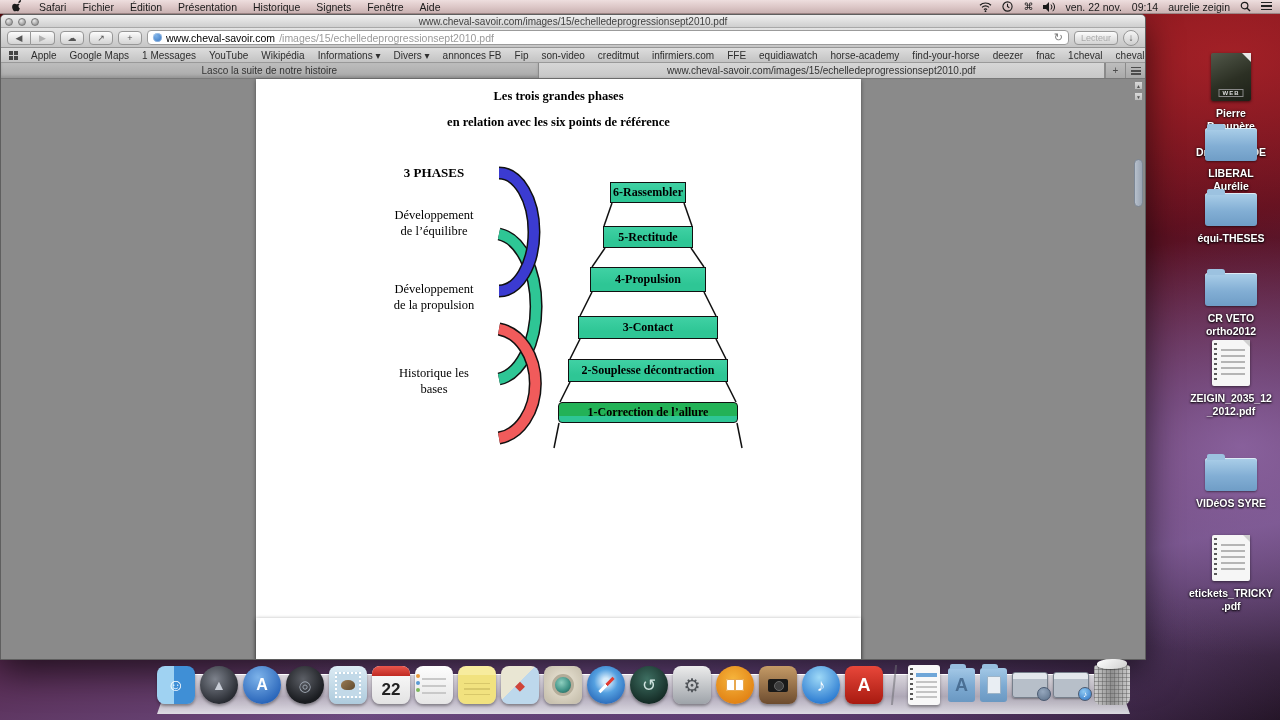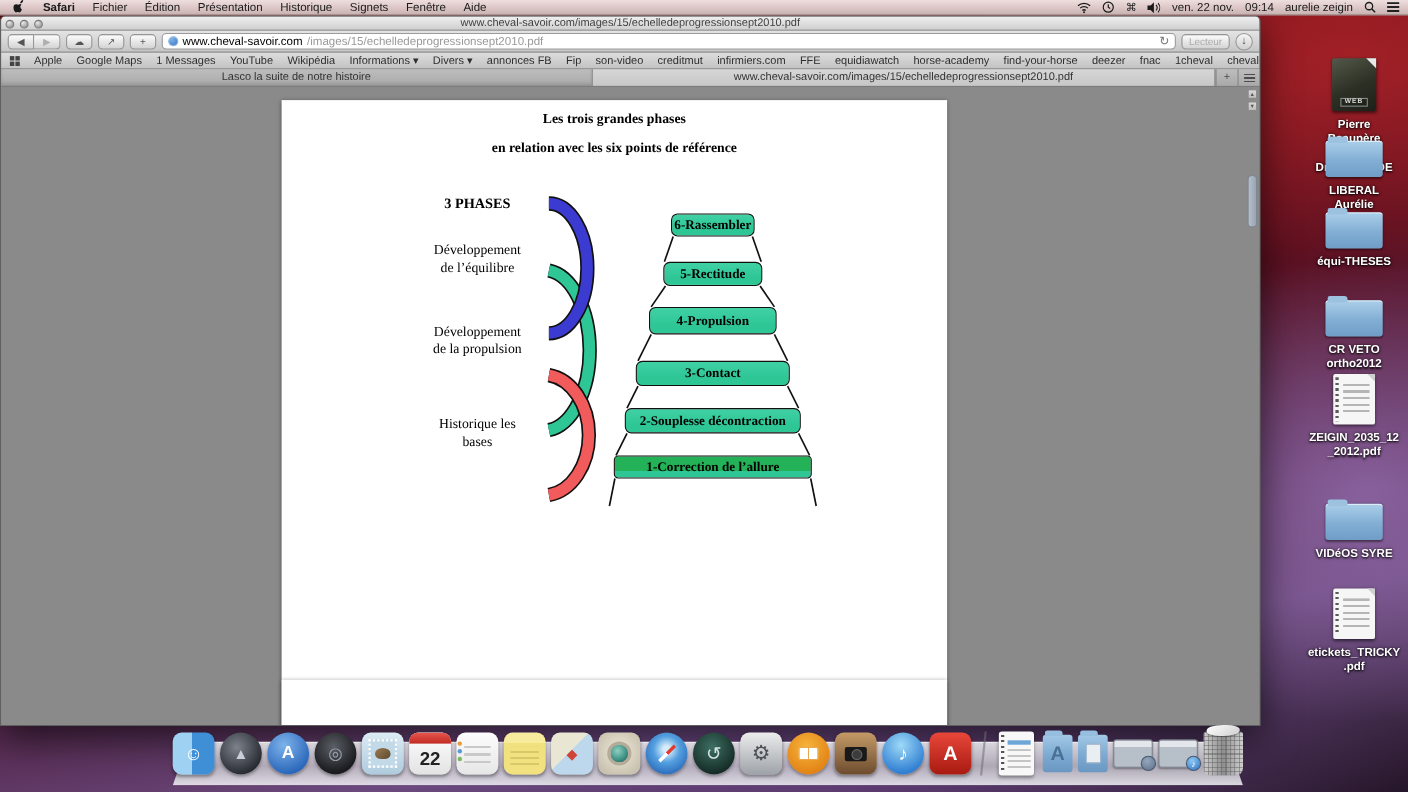--- a/index.html
+++ b/index.html
@@ -18,21 +18,21 @@
   
   #menubar {
     position:absolute; top:0; left:0; width:1280px; height:14px; z-index:50;
     background:linear-gradient(180deg,#eedede 0%, #dcc6c6 55%, #c9b2b2 100%);
     border-bottom:1px solid rgba(90,60,60,.55);
     display:flex; align-items:center; font-size:10.5px; color:#1a1a1a;
   }
   #menubar .left { display:flex; align-items:center; gap:16px; padding-left:12px; flex:1; }
   #menubar .right { display:flex; align-items:center; gap:10px; padding-right:8px; }
   .menu-item { white-space:nowrap; }
-  .menu-item.app { font-weight:bold; }
+  .menu-item.app { font-weight:normal; }
   #apple-logo svg { display:block; }
   .status-txt { white-space:nowrap; }
   .mini-ic { display:inline-flex; align-items:center; }
   #notif-icon { width:11px; height:9px; display:inline-block;
     background:repeating-linear-gradient(180deg,#222 0 1.5px, transparent 1.5px 3.5px); }
 
   
   #window {
     position:absolute; left:0; top:14px; width:1146px; height:646px; z-index:10;
     border-radius:5px 5px 0 0; box-shadow:0 12px 34px rgba(0,0,0,.6);
@@ -98,32 +98,32 @@
   #tab-2 { flex:1; background:linear-gradient(180deg,#d6d6d6,#c7c7c7); border-right:1px solid #8a8a8a; }
   .tab-ctl { width:20px; display:flex; align-items:center; justify-content:center; color:#4c4c4c;
     border-left:1px solid #8a8a8a; background:linear-gradient(180deg,#bdbdbd,#a9a9a9); }
   #tab-list-icon { width:10px; height:8px;
     background:repeating-linear-gradient(180deg,#4c4c4c 0 1.5px, transparent 1.5px 3.2px); }
 
   
   #content { position:relative; height:582px; background:#8a8a8a; }
   .pdf-page { position:absolute; left:255px; width:605px; background:#fff;
     box-shadow:0 1px 4px rgba(0,0,0,.45); }
-  #page1 { top:12px; height:604px; font-family:"Liberation Serif", serif; color:#000; }
+  #page1 { top:0; height:604px; font-family:"Liberation Serif", serif; color:#000; }
   #page2 { top:539px; height:43px; }
 
   .pdf-title { position:absolute; left:0; width:100%; text-align:center; font-weight:bold; font-size:12.5px; }
   #pdf-title-1 { top:10px; }
   #pdf-title-2 { top:36px; }
   #phases-heading { position:absolute; top:86px; left:115px; width:126px; text-align:center;
     font-weight:bold; font-size:13px; }
   .phase-label { position:absolute; left:113px; width:130px; text-align:center;
     font-size:12.5px; line-height:16px; }
   #pyr-svg { position:absolute; left:0; top:0; }
-  .pyr-box { position:absolute; border:1.4px solid #111; border-radius:6px;
+  .pyr-box { position:absolute; border:1.4px solid #111; border-radius:0;
     background:linear-gradient(180deg,#40d1a4,var(--teal) 70%);
     display:flex; align-items:center; justify-content:center;
     font-weight:bold; font-size:12px; font-family:"Liberation Serif", serif; }
   .pyr-box.highlight { background:linear-gradient(180deg,#23b257 0 70%, var(--teal) 70% 100%); border-radius:4px; }
 
   
   #scrollbar { position:absolute; right:2px; top:2px; width:9px; height:578px; }
   .scr-btn { width:9px; height:9px; border:1px solid #8b8b8b; background:linear-gradient(#d9d9d9,#bdbdbd);
     color:#555; font-size:5px; display:flex; align-items:center; justify-content:center; margin-bottom:2px; }
   #scroll-thumb { position:absolute; top:78px; left:0; width:9px; height:48px; border-radius:5px;

